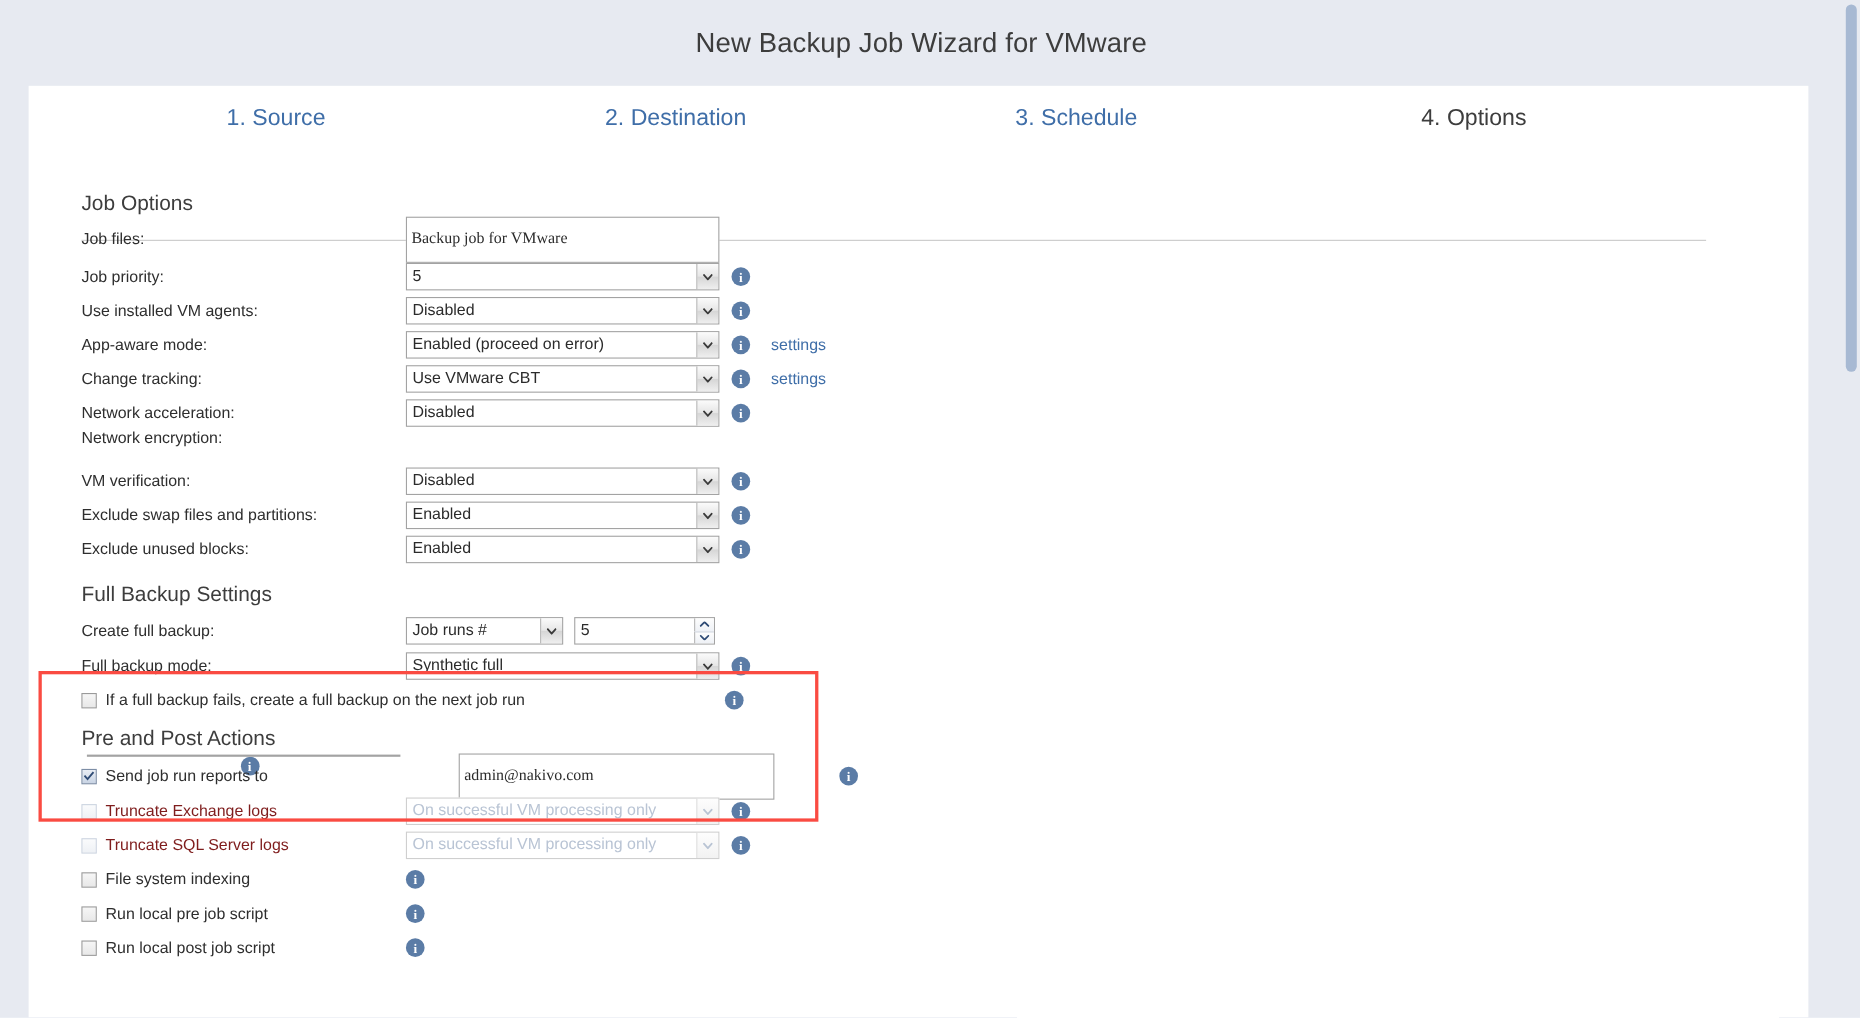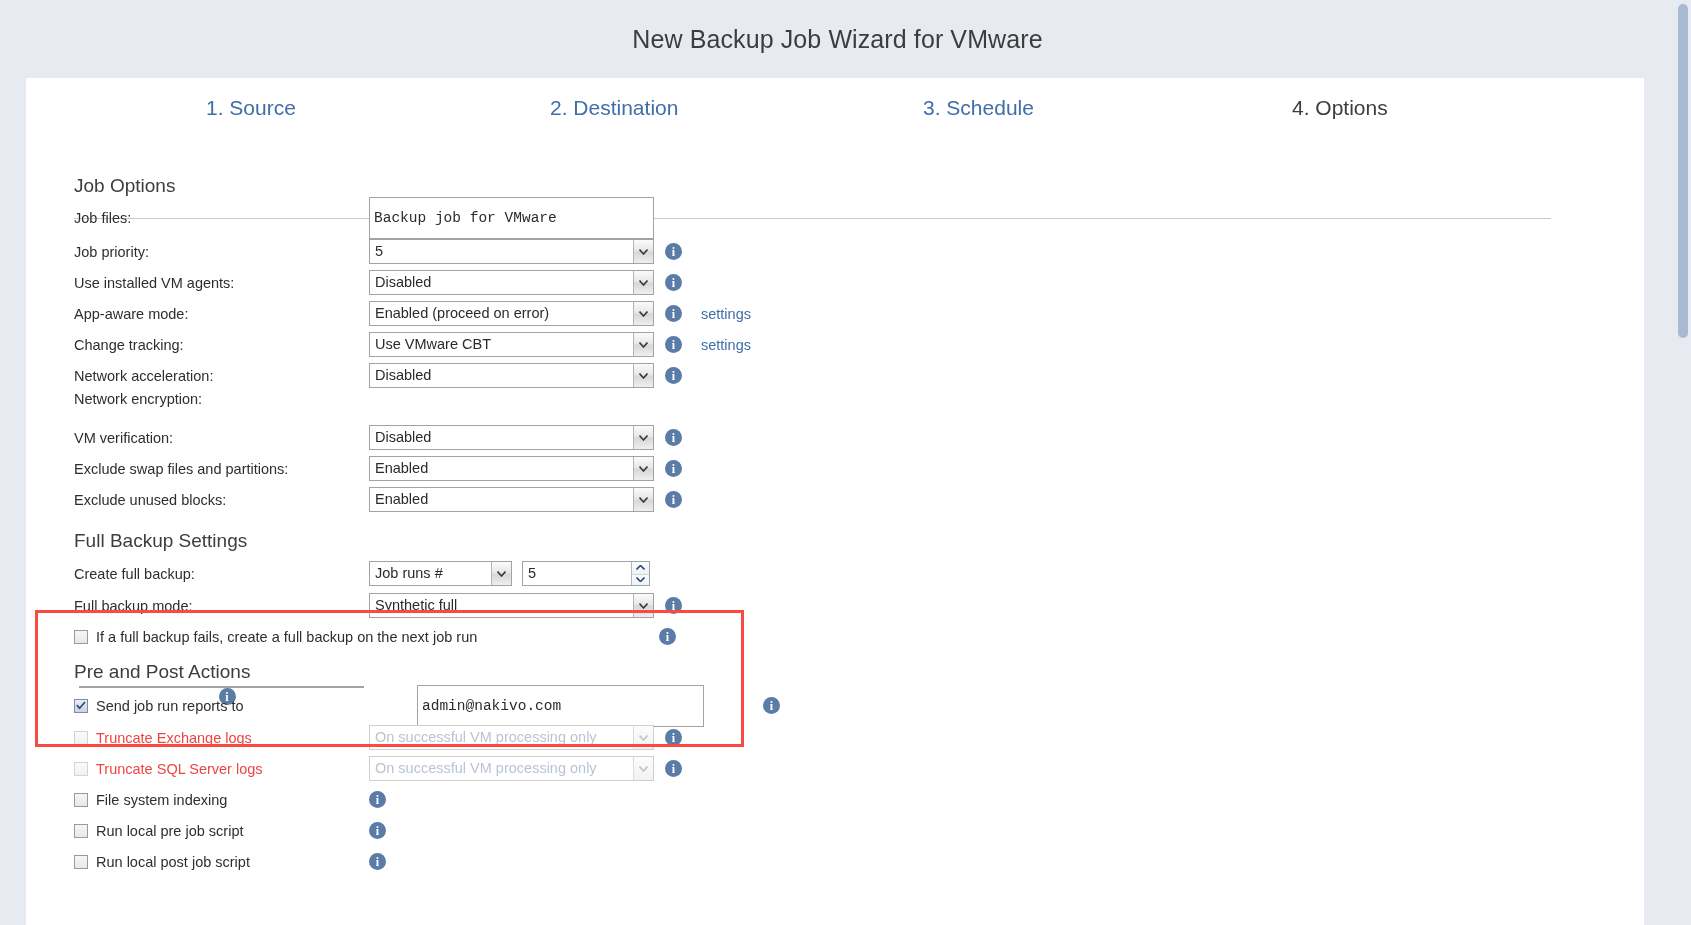--- a/index.html
+++ b/index.html
@@ -88,21 +88,21 @@
   }
 
   
   .lbl-col { width: 295px; flex: 0 0 295px; }
 
   
   .txt {
     width: 285px; height: 42px;
     border: 1px solid #a3a3a3;
     background: #fff;
-    font-family: Liberation Mono, monospace;
+    font-family: Liberation Serif, serif;
     font-size: 14.5px;
     color: #2b2b2b;
     padding: 0 4px;
     line-height: 23px;
     outline: none;
   }
 
   .sel {
     position: relative;
     width: 285px; height: 25px;
@@ -192,21 +192,21 @@
     justify-content: center;
     flex: 0 0 14px;
     cursor: pointer;
   }
   .cb.checked { background: linear-gradient(to bottom,#e9edf4,#c9d4e4); border-color:#7d8ea6; }
   .cb.dim { border-color: #ccd4e0; background: linear-gradient(to bottom,#fafbfc,#eef1f5); }
   .cb-label {
     font-size: 14.5px; color: #2e2e2e;
     margin-left: 8px; white-space: nowrap;
   }
-  .cb-label.dim { color: #ef4444; text-align: center; }
+  .cb-label.dim { color: #7f1d1d; text-align: center; }
 
   
   .highlight {
     position: absolute;
     left: 9px; top: 470px;
     width: 709px; height: 137px;
     border: 3px solid #fa4b42;
     pointer-events: none;
     z-index: 5;
   }

